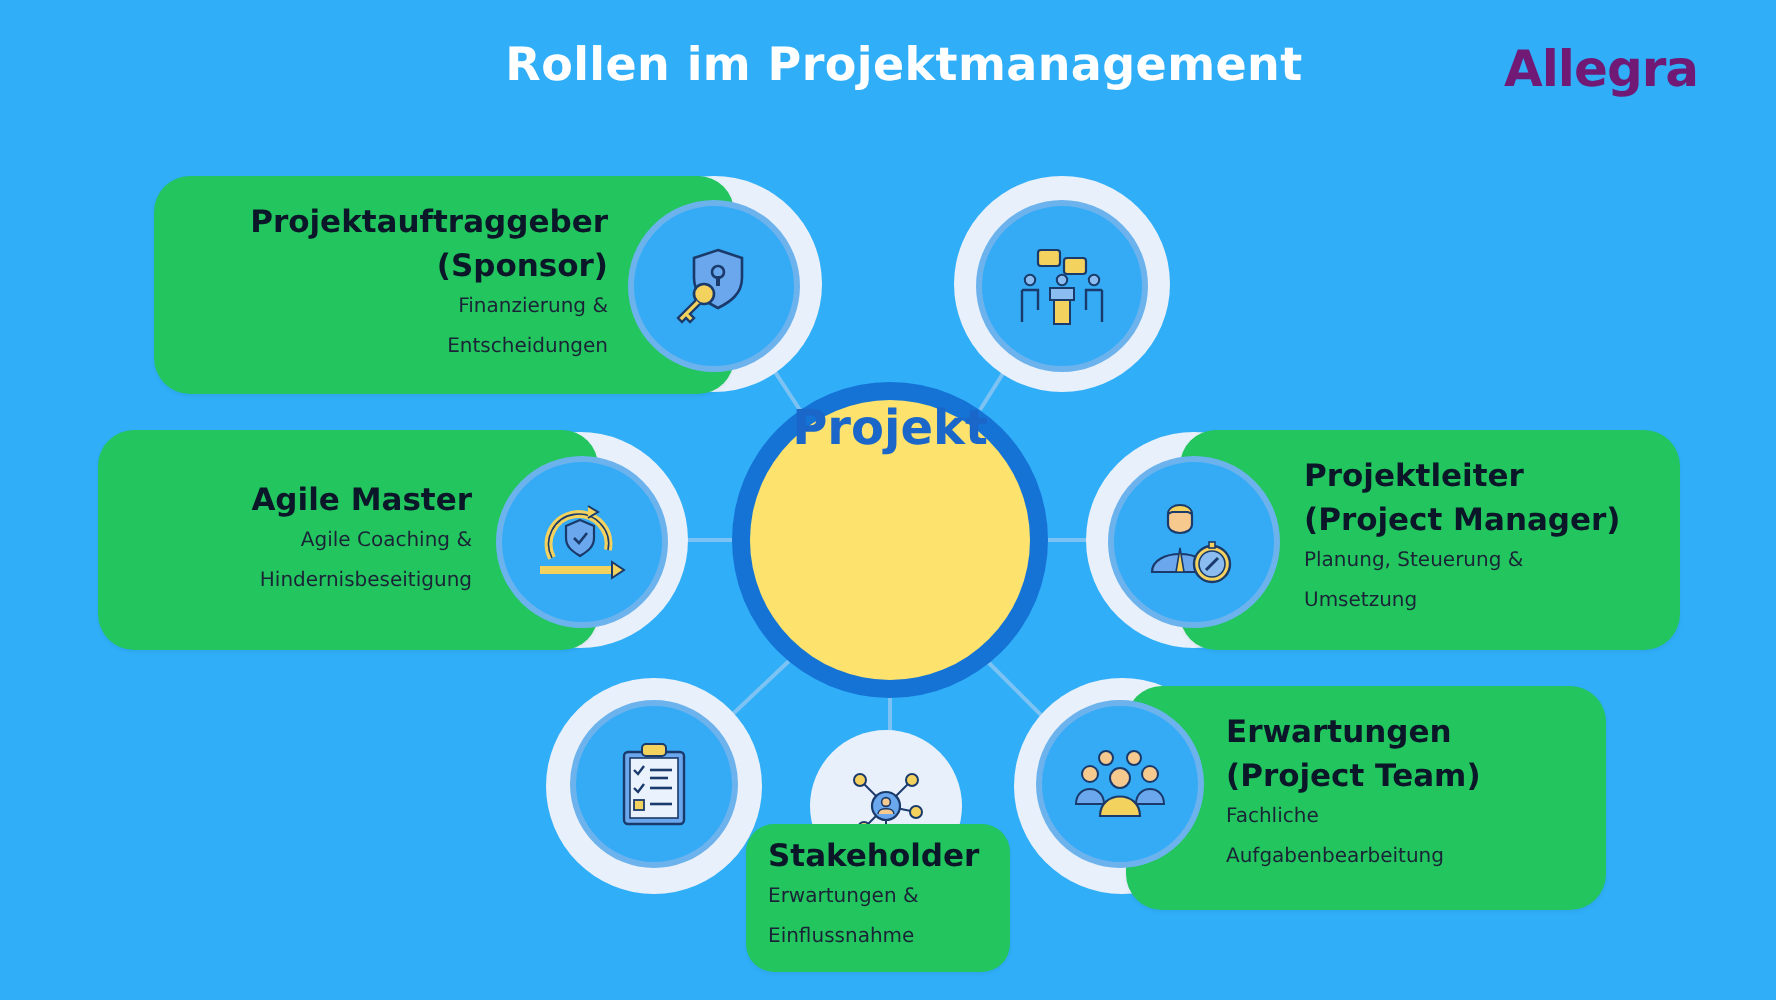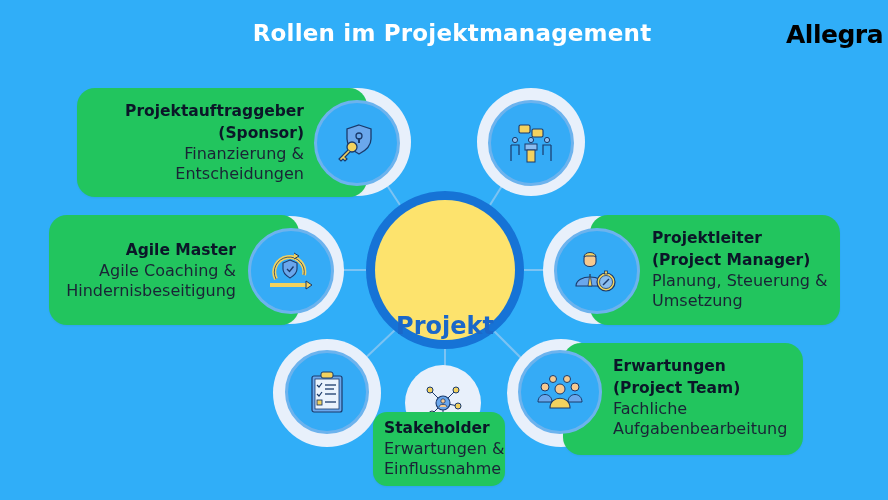--- a/index.html
+++ b/index.html
@@ -1,31 +1,31 @@
 <!DOCTYPE html>
 <html><head>
 <meta charset="utf-8">
 <style>
   html,body{margin:0;padding:0;}
   body{width:888px;height:500px;overflow:hidden;background:#30aef8;font-family:"DejaVu Sans","Liberation Sans",sans-serif;}
   #stage{position:relative;width:888px;height:500px;background:#30aef8;overflow:hidden;}
   .title{position:absolute;left:0;width:888px;top:20px;text-align:center;color:#fff;font-weight:bold;font-size:23px;letter-spacing:0.2px;font-family:"DejaVu Sans",sans-serif;}
   .title span{display:inline-block;margin-left:16px;text-align:right;}
-  .logo{position:absolute;left:786px;top:20px;color:#000000;font-size:25px;font-weight:bold;font-family:"DejaVu Sans",sans-serif;letter-spacing:-0.5px;}
+  .logo{position:absolute;left:752px;top:20px;color:#701a75;font-size:25px;font-weight:bold;font-family:"DejaVu Sans",sans-serif;letter-spacing:-0.5px;}
   svg.lines{position:absolute;left:0;top:0;}
   .card{position:absolute;background:#22c55e;border-radius:18px;box-shadow:0 1px 2px rgba(0,0,0,0.05);}
   .card .txt{position:absolute;color:#0d1b2e;}
   .card .txt.right{text-align:right;}
   .card .txt.left{text-align:left;}
   .card .t{font-weight:bold;font-size:15.5px;line-height:22px;color:#0b1628;}
-  .card .d{font-size:16px;line-height:20px;color:#1a2436;}
+  .card .d{font-size:10px;line-height:20px;color:#1a2436;}
   .halo{position:absolute;border-radius:50%;background:#e8f0fb;}
   .iconc{position:absolute;border-radius:50%;background:#35abf6;border:3px solid #6cb3ee;box-sizing:border-box;display:flex;align-items:center;justify-content:center;}
   .center-ring{position:absolute;left:366px;top:191px;width:158px;height:158px;border-radius:50%;background:#1673d6;}
-  .center-in{position:absolute;left:375px;top:200px;width:140px;height:140px;border-radius:50%;background:#fde36d;display:flex;align-items:flex-end;justify-content:center;}
+  .center-in{position:absolute;left:375px;top:200px;width:140px;height:140px;border-radius:50%;background:#fde36d;display:flex;align-items:flex-start;justify-content:center;}
   .center-in span{color:#1b67c9;font-weight:bold;font-size:24px;font-family:"DejaVu Sans",sans-serif;}
 </style>
 </head>
 <body>
 
 <div id="stage">
 
   <div class="title"><span>Rollen im Projektmanagement</span></div>
   <div class="logo">Allegra</div>
 

